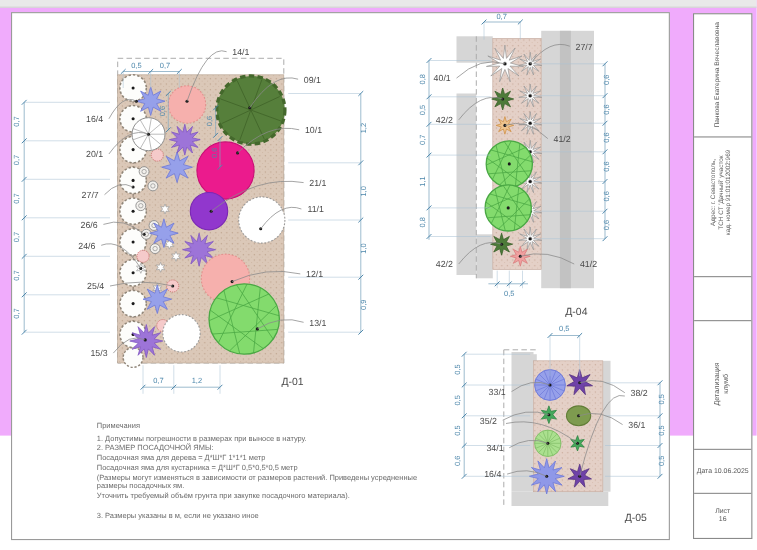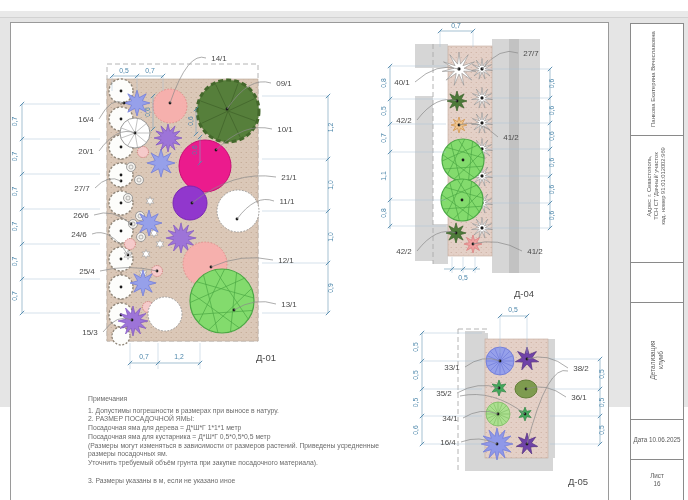--- a/index.html
+++ b/index.html
@@ -1,17 +1,17 @@
 <!DOCTYPE html>
 <html><head>
 <meta charset="utf-8">
 <style>
   html,body{margin:0;padding:0;width:688px;height:500px;background:#fff;overflow:hidden;
     font-family:"Liberation Sans",sans-serif;}
-  #stage{position:relative;width:688px;height:396px;background:#e5e5e5;margin-top:11px;}
+  #stage{position:relative;width:688px;height:396px;background:#f0abfc;}
   .topstrip{position:absolute;left:0;top:0;width:688px;height:6px;background:#e9e9e9;border-bottom:1px solid #d2d2d2;}
   .frame{position:absolute;left:10px;top:11px;width:597px;height:478px;border:1px solid #9a9a9a;background:#fff;}
   svg{position:absolute;left:0;top:0;}
   .notes{position:absolute;left:88px;top:384px;width:320px;color:#6b6b6b;font-size:6.8px;line-height:8.7px;}
   .notes .nh{margin-bottom:3px;}
   .notes div[data-name="note-line"]:last-of-type{margin-top:9px;}
   .tb{position:absolute;left:630px;top:12px;width:52px;height:476px;border:1px solid #8a8a8a;background:#fff;}
   .tb-line{position:absolute;left:0;right:0;height:1px;background:#8a8a8a;}
   .rot{position:absolute;transform:rotate(-90deg);transform-origin:center center;
     color:#5a5a5a;text-align:center;}

